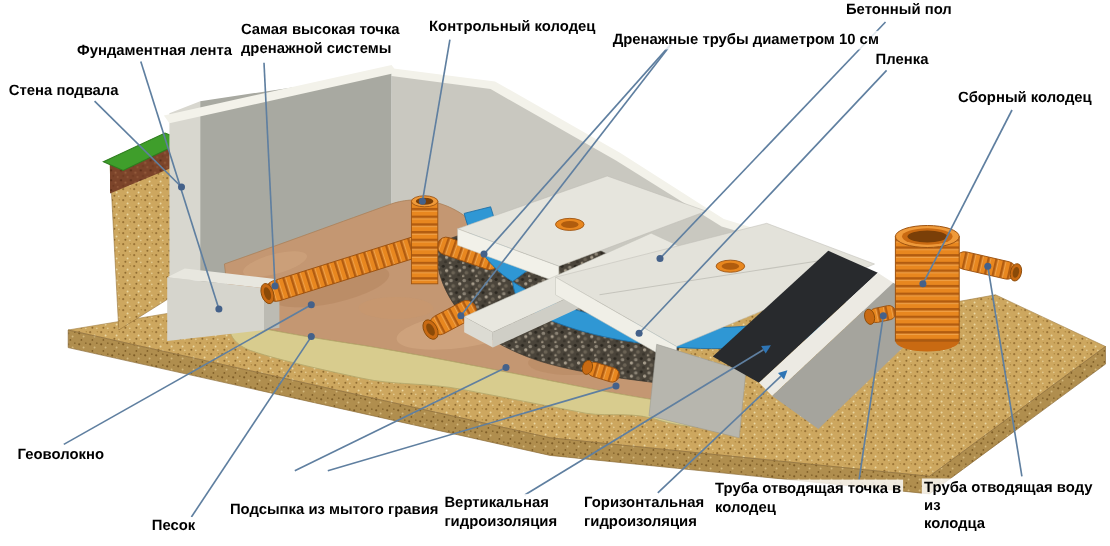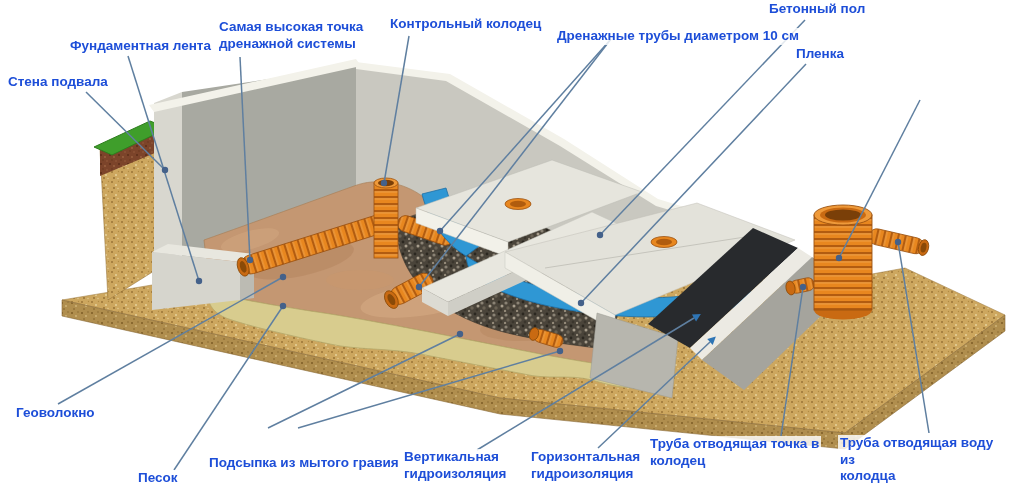--- a/index.html
+++ b/index.html
@@ -5,21 +5,21 @@
   html,body { margin:0; padding:0; }
   body {
     width:1009px; height:496px; position:relative; overflow:hidden;
     background:#ffffff;
     font-family:"Liberation Sans", sans-serif;
   }
   .stage { position:absolute; left:0; top:0; width:1009px; height:496px; }
   svg.scene { position:absolute; left:0; top:0; }
   .label {
     position:absolute;
-    font-size:13.5px; font-weight:bold; color:#1d4ed8;
+    font-size:13.5px; font-weight:bold; color:#000000;
     line-height:16.5px; white-space:pre-line;
     background:rgba(255,255,255,0.82); padding:0 2px;
   }
 </style>
 </head>
 <body>
 
 <div class="stage">
 
 <svg class="scene" width="1009" height="496" viewBox="0 0 1009 496" xmlns="http://www.w3.org/2000/svg">
@@ -231,20 +231,21 @@
 </svg>
 
 <div class="label" style="left:6px; top:74px;">Стена подвала</div>
 <div class="label" style="left:68px; top:38px;">Фундаментная лента</div>
 <div class="label" style="left:217px; top:19px;">Самая высокая точка
 дренажной системы</div>
 <div class="label" style="left:372px; top:16px;margin-left:16px;">Контрольный колодец</div>
 <div class="label" style="left:527px; top:28px;margin-left:28px;">Дренажные трубы диаметром 10 см</div>
 <div class="label" style="left:767px; top:1px;">Бетонный пол</div>
 <div class="label" style="left:794px; top:46px;">Пленка</div>
+<div class="label" style="left:869px; top:81px;">Сборный колодец</div>
 <div class="label" style="left:14px; top:405px;">Геоволокно</div>
 <div class="label" style="left:207px; top:428px;margin-top:27px;">Подсыпка из мытого гравия</div>
 <div class="label" style="left:136px; top:470px;">Песок</div>
 <div class="label" style="left:402px; top:449px;">Вертикальная
 гидроизоляция</div>
 <div class="label" style="left:529px; top:449px;">Горизонтальная
 гидроизоляция</div>
 <div class="label" style="left:648px; top:436px;">Труба отводящая точка в
 колодец</div>
 <div class="label" style="left:838px; top:412px;margin-top:23px;">Труба отводящая воду из

